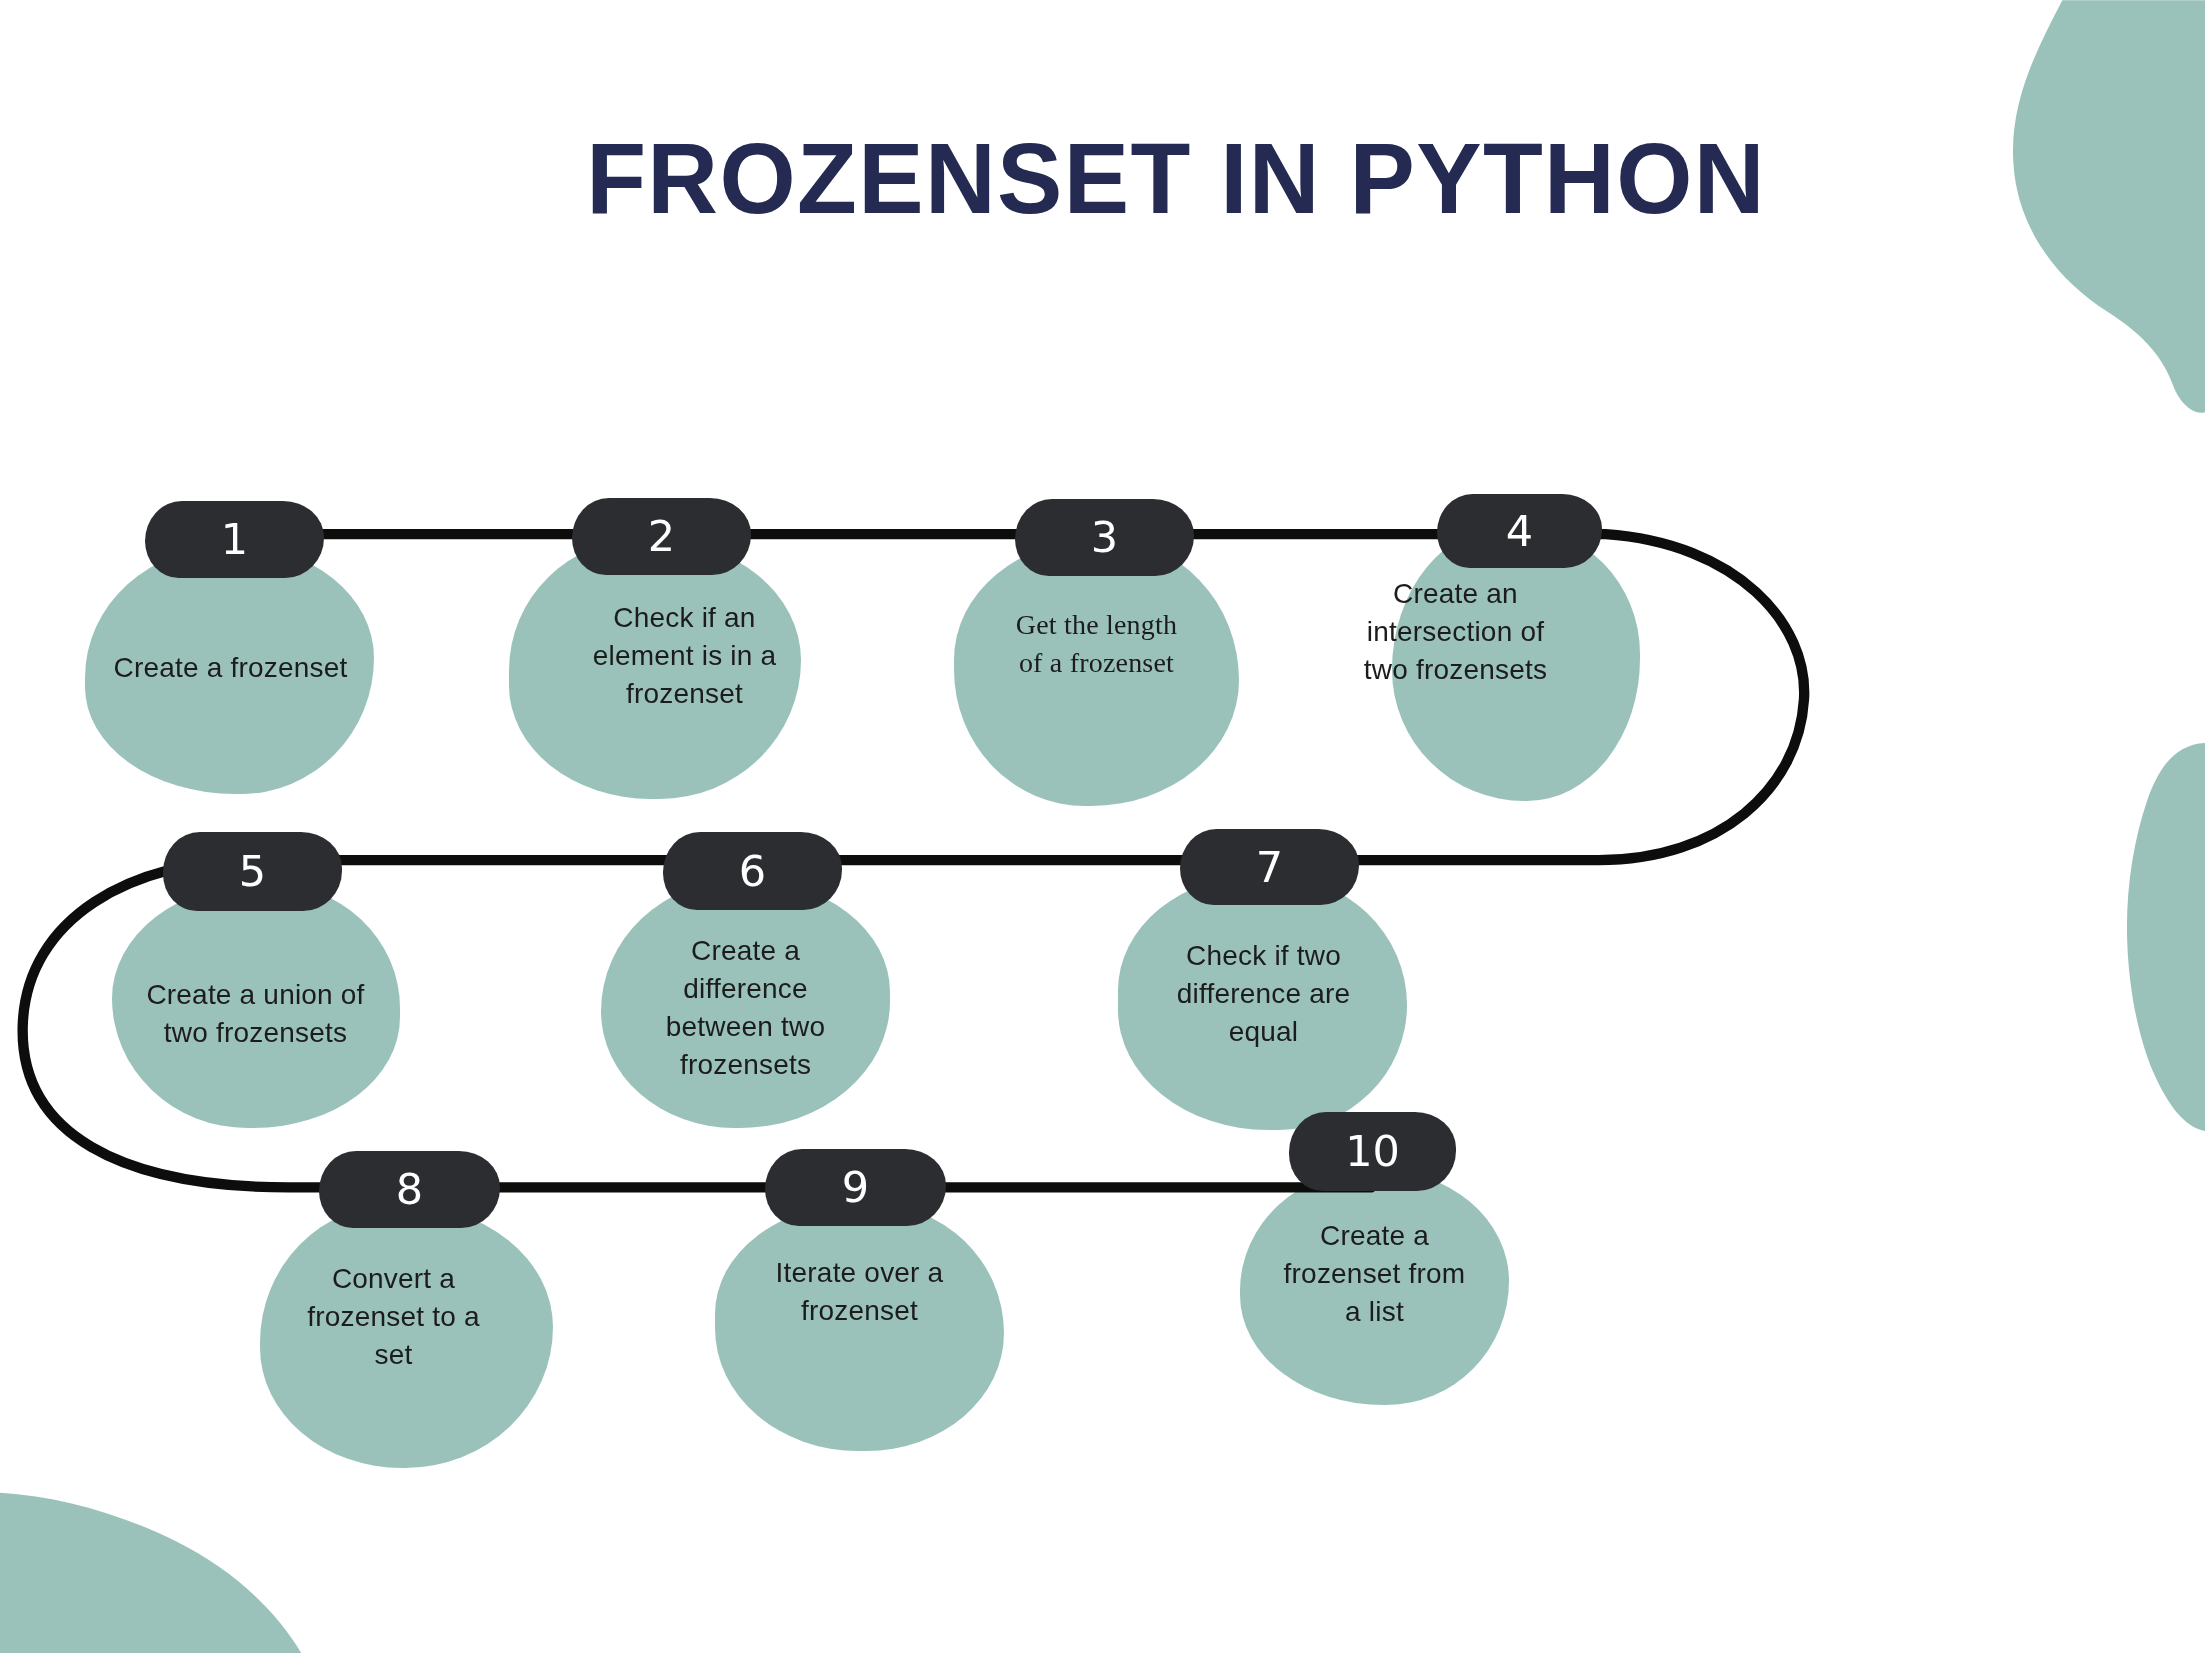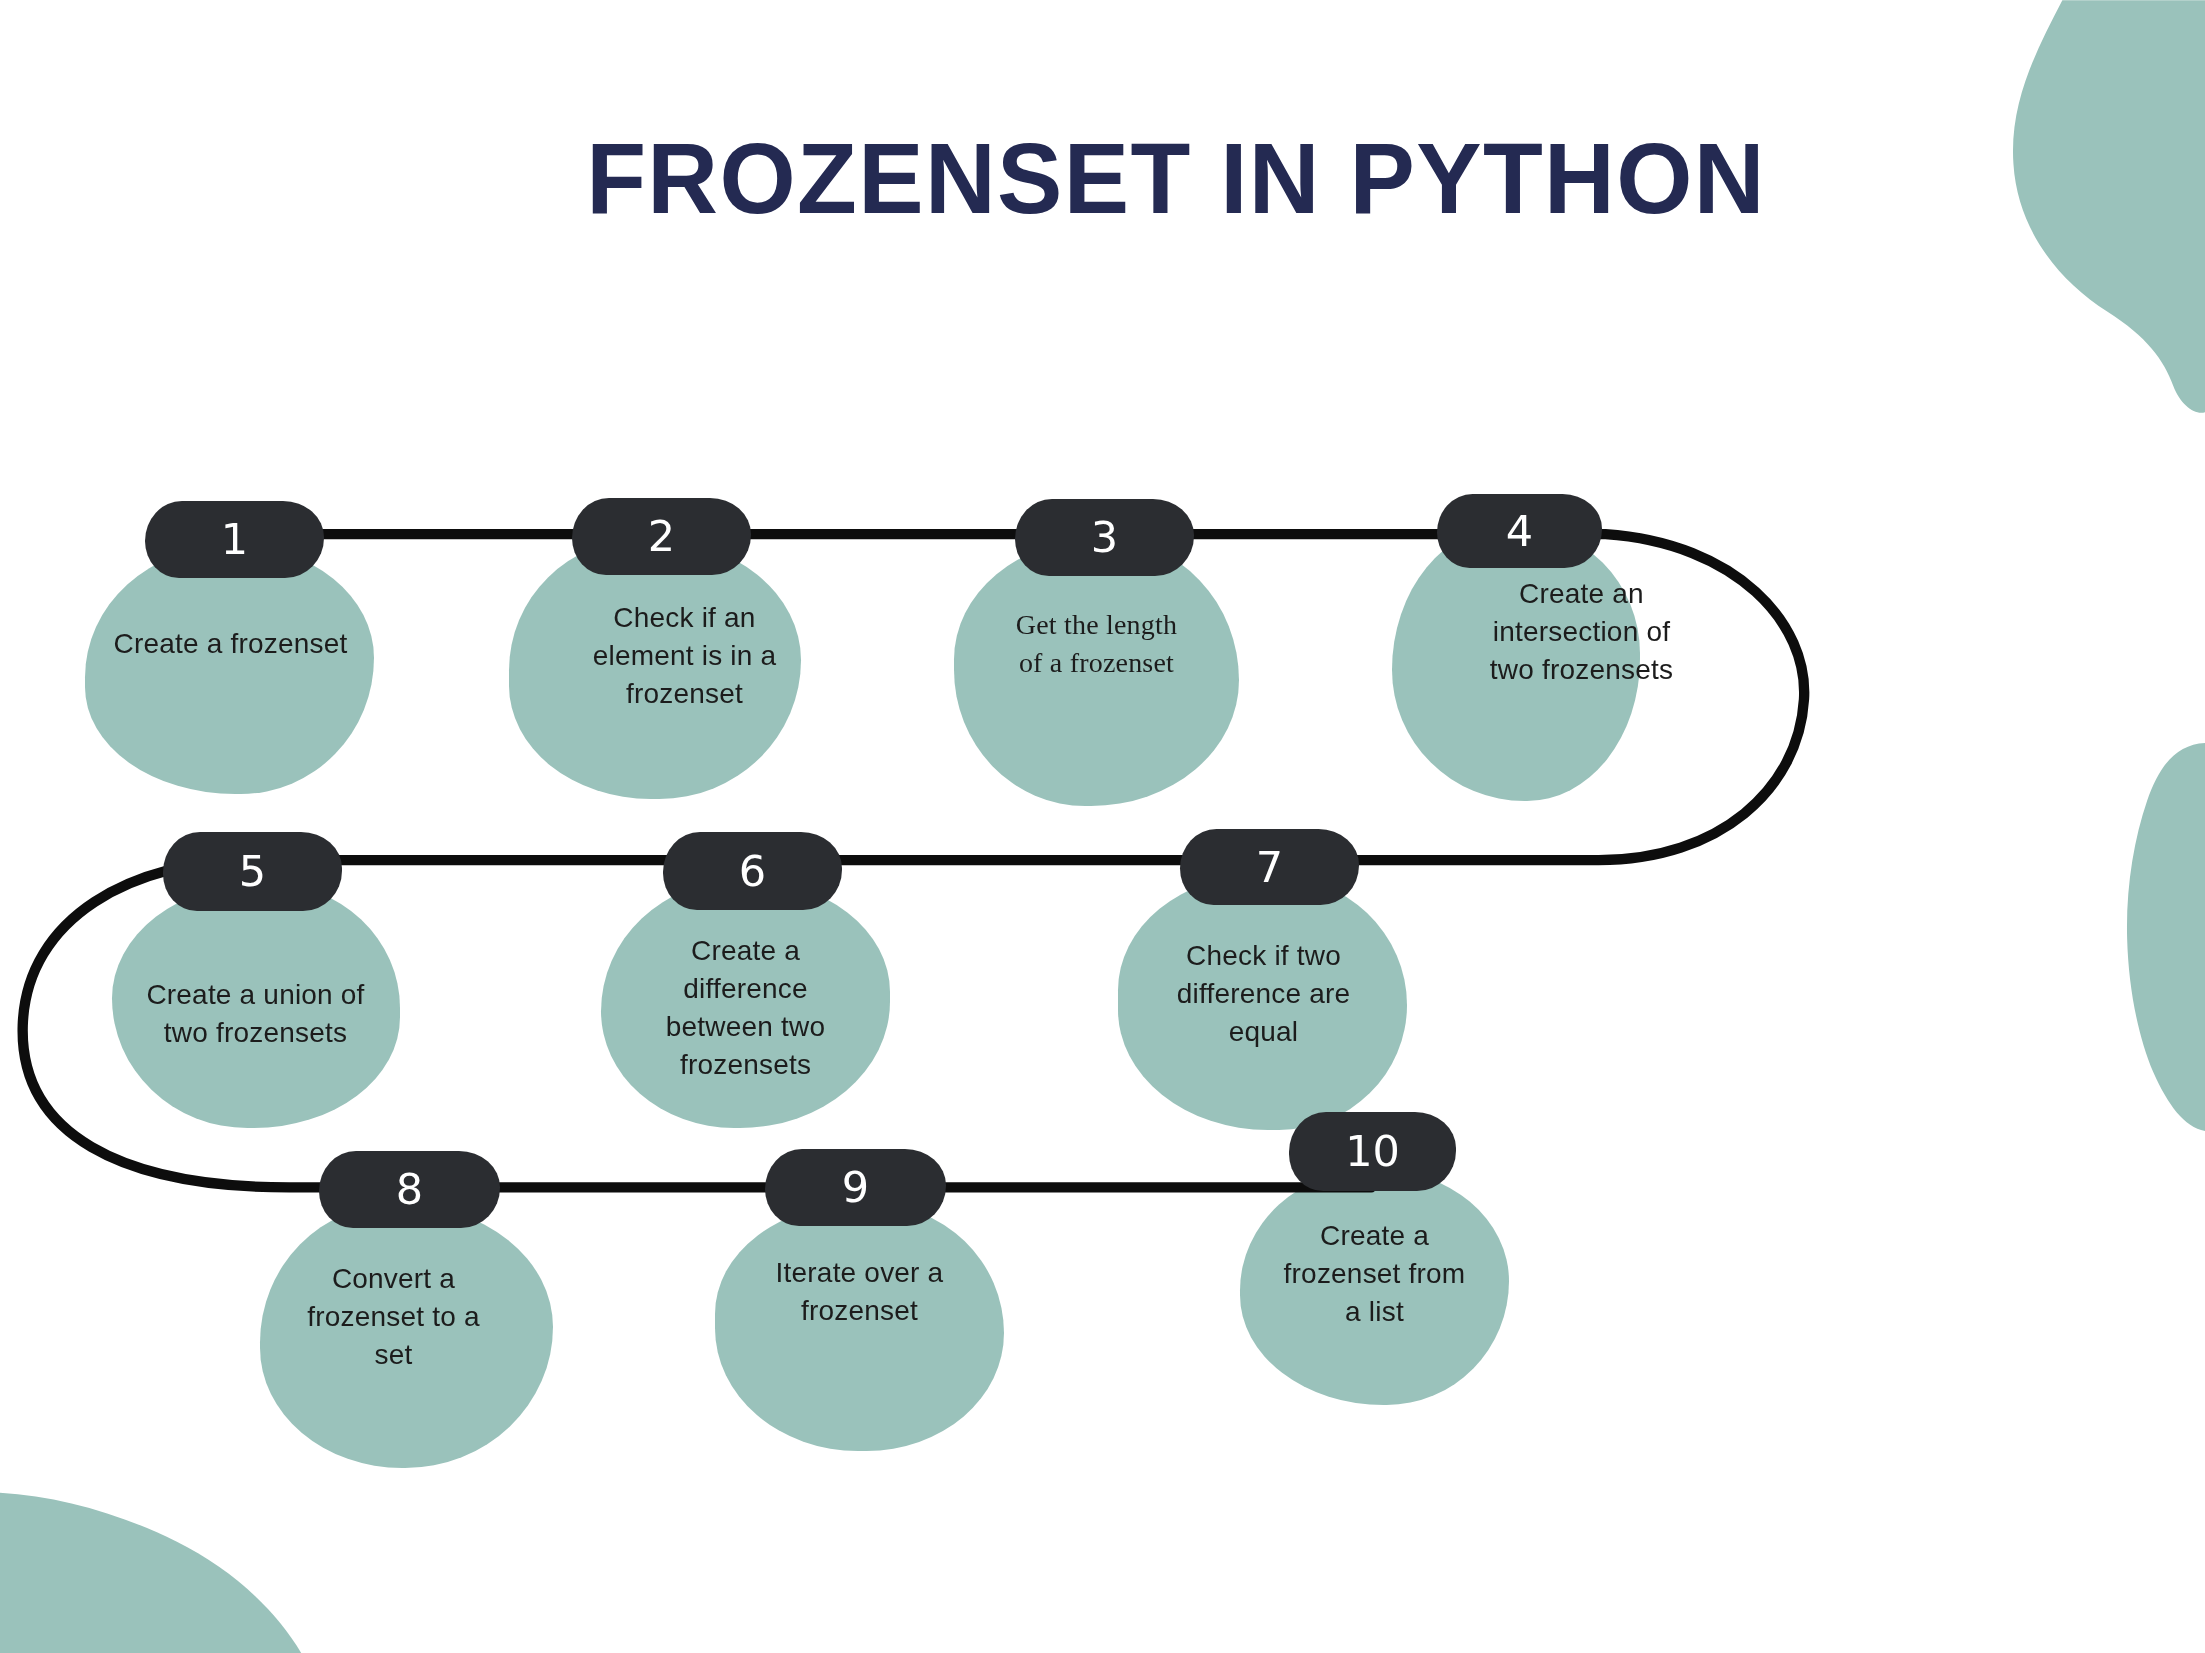--- a/index.html
+++ b/index.html
@@ -38,21 +38,21 @@
     <path d="M 340 775 H 2330 C 2520 788 2625 905 2618 1015 C 2610 1145 2495 1248 2320 1248 H 367 C 195 1248 38 1330 33 1488 C 28 1645 175 1723 420 1723 H 1990" fill="none" stroke="#0d0d0d" stroke-width="15" stroke-linecap="round" stroke-linejoin="round"></path>
   </svg>
 
   <div class="page-title">FROZENSET IN PYTHON</div>
 
   <div class="step">
     <div class="blob" style="left:85px;top:546px;width:289px;height:248px;border-radius:51% 49% 47% 53% / 54% 46% 56% 44%;"></div>
     <div class="badge" style="left:145px;top:501px;width:179px;height:77px;">
       <span class="num">1</span>
     </div>
-    <div class="label" style="left:79px;top:625px;width:303px;text-align:center;">Create a frozenset</div>
+    <div class="label" style="left:79px;top:649px;width:303px;text-align:center;">Create a frozenset</div>
   </div>
 
   <div class="step">
     <div class="blob" style="left:509px;top:539px;width:292px;height:260px;border-radius:47% 53% 50% 50% / 52% 48% 55% 45%;"></div>
     <div class="badge" style="left:572px;top:498px;width:179px;height:77px;">
       <span class="num">2</span>
     </div>
     <div class="label" style="left:533px;top:599px;width:303px;">Check if an
 element is in a
 frozenset</div>
@@ -65,21 +65,21 @@
     </div>
     <div class="label" style="left:945px;top:606px;width:303px;font-family:Liberation Serif, serif;">Get the length
 of a frozenset</div>
   </div>
 
   <div class="step">
     <div class="blob" style="left:1392px;top:525px;width:248px;height:276px;border-radius:48% 52% 46% 54% / 53% 47% 52% 48%;"></div>
     <div class="badge" style="left:1437px;top:494px;width:165px;height:74px;">
       <span class="num">4</span>
     </div>
-    <div class="label" style="left:1430px;top:575px;width:303px;">Create an
+    <div class="label" style="left:1304px;top:575px;width:303px;">Create an
 intersection of
 two frozensets</div>
   </div>
 
   <div class="step">
     <div class="blob" style="left:112px;top:883px;width:288px;height:245px;border-radius:53% 47% 52% 48% / 48% 52% 46% 54%;"></div>
     <div class="badge" style="left:163px;top:832px;width:179px;height:79px;">
       <span class="num">5</span>
     </div>
     <div class="label" style="left:104px;top:976px;width:303px;">Create a union of

